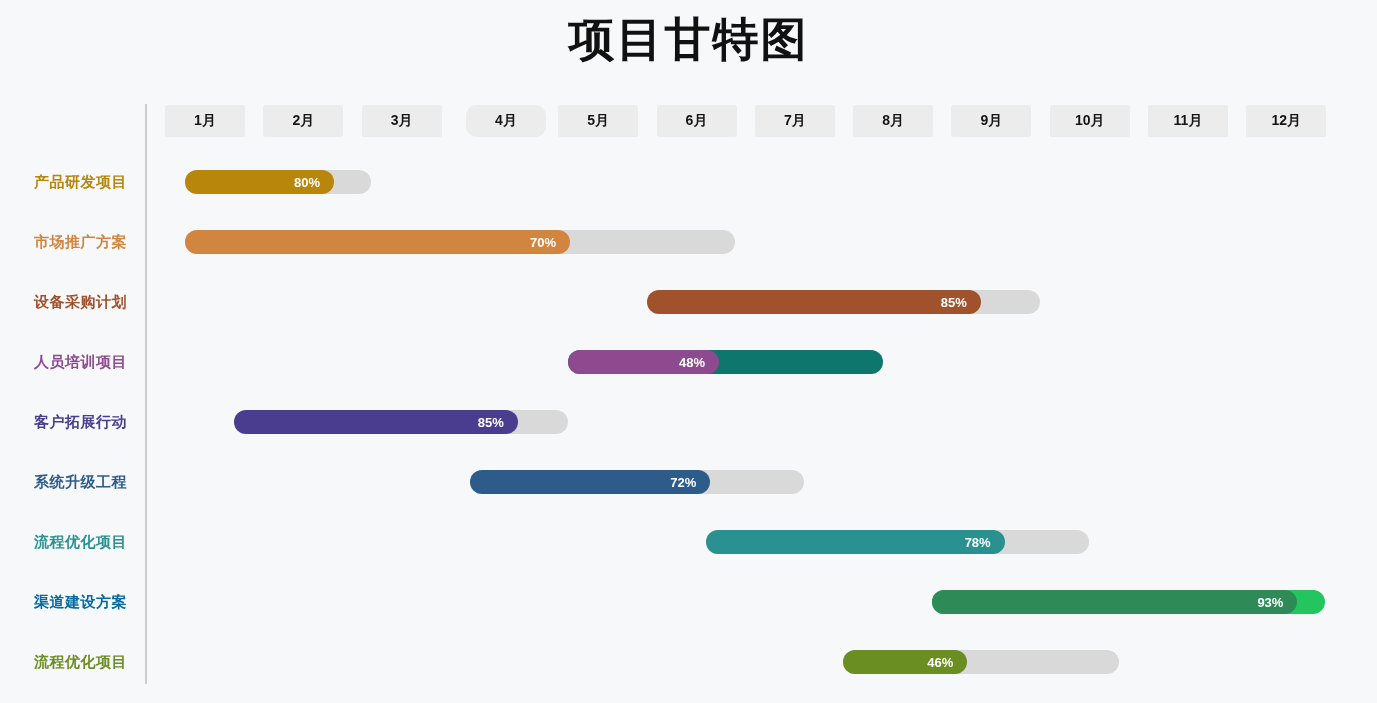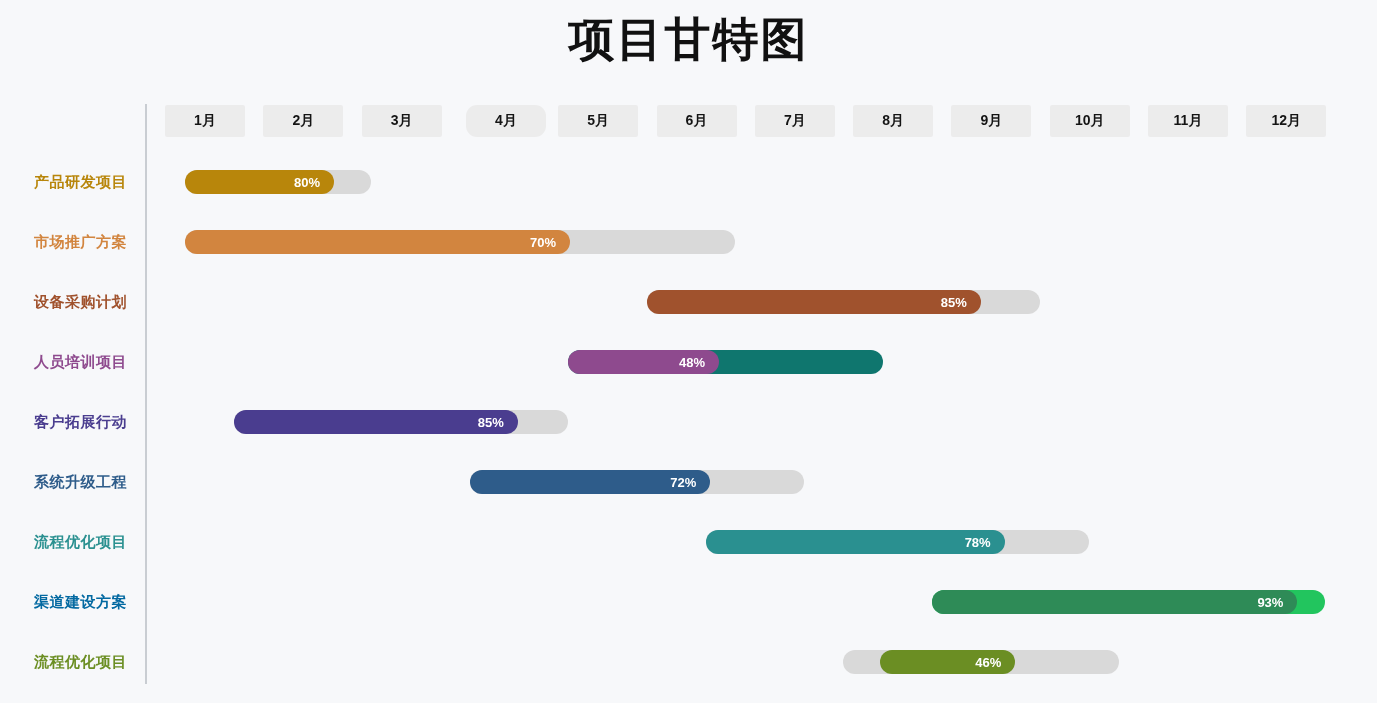--- a/index.html
+++ b/index.html
@@ -178,20 +178,20 @@
         <div class="row-label" style="color: #0369a1;">渠道建设方案</div>
         <div class="bar-track" style="left: 931.74px; width: 393.2px; background: #22c55e; text-decoration: underline;">
           <div class="bar-fill" style="width: 365.676px; background: rgb(46, 139, 87);">
             <span class="bar-pct">93%</span>
           </div>
         </div>
       </div>
       <div class="row" style="top: 649px;">
         <div class="row-label" style="color: rgb(107, 142, 35);">流程优化项目</div>
         <div class="bar-track" style="left: 843.27px; width: 275.24px; background: rgb(217, 217, 217);">
-          <div class="bar-fill" style="width: 135px; background: rgb(107, 142, 35); margin-left: 37px;">
+          <div class="bar-fill" style="width: 124px; background: rgb(107, 142, 35);">
             <span class="bar-pct">46%</span>
           </div>
         </div>
       </div>
     </div>
 
 </div>
 
 </body></html>

